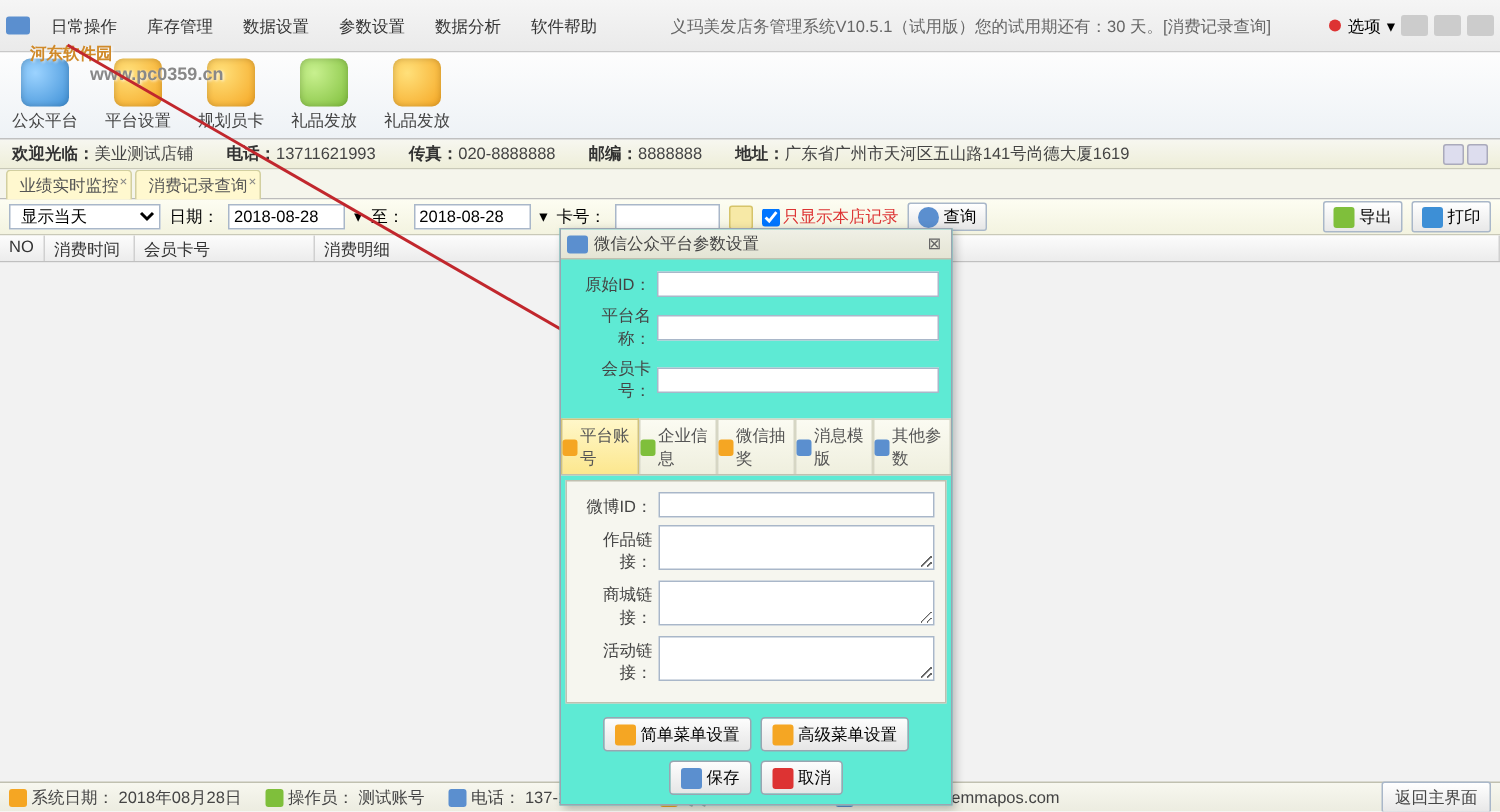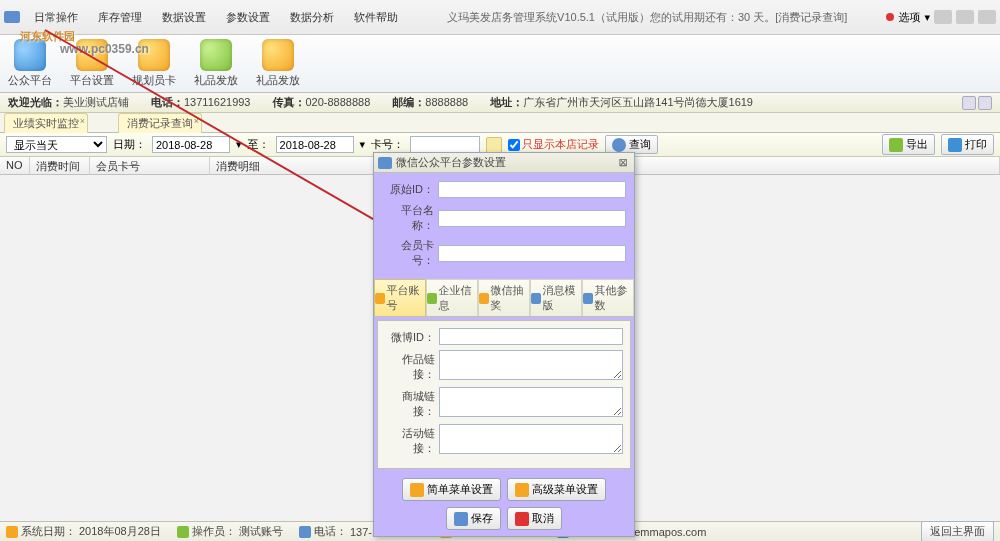--- a/index.html
+++ b/index.html
@@ -16,42 +16,42 @@
 .bigbtn .ic { width: 32px; height: 32px; border-radius: 6px; background: radial-gradient(circle at 30% 30%, #ffe07a, #f5a623); box-shadow: inset 0 0 4px rgba(0,0,0,.2); }
 .bigbtn .ic.blue { background: radial-gradient(circle at 30% 30%, #9cd3ff, #3d8fd6); }
 .bigbtn .ic.green { background: radial-gradient(circle at 30% 30%, #c8f08f, #7fbf3b); }
 .bigbtn .lbl { color: #444; font-size: 11px; }
 .watermark { position: absolute; left: 20px; top: 18px; font-size: 24px; color: #d08a2a; font-weight: bold; z-index: 20; pointer-events: none; text-shadow: 1px 1px 2px rgba(255,255,255,.8); }
 .watermark .sub { font-size: 12px; color: #888; display: block; margin-top: -4px; margin-left: 40px; }
 .infobar { height: 20px; background: linear-gradient(#f7f7f0,#eeeed9); border-bottom: 1px solid #c9c9b8; display: flex; align-items: center; padding: 0 8px; gap: 22px; color: #444; }
 .infobar .lbl b { font-weight: bold; color: #333; }
 .infobar .chev { margin-left: auto; display: flex; gap: 2px; }
 .infobar .chev span { width: 14px; height: 14px; background: #dde; border: 1px solid #aab; border-radius: 2px; }
-.tabs1 { height: 20px; background: #f5f5ec; display: flex; align-items: center; padding-left: 4px; border-bottom: 1px solid #bbb; gap: 28px; }
+.tabs1 { height: 20px; background: #f5f5ec; display: flex; align-items: center; padding-left: 4px; border-bottom: 1px solid #bbb; }
 .tab1 { padding: 2px 8px; background: #fff8cf; border: 1px solid #d2cfa0; border-bottom: none; border-radius: 3px 3px 0 0; margin-right: 2px; color: #555; font-size: 11px; position: relative; }
 .tab1 .x { position: absolute; right: 2px; top: 2px; font-size: 9px; color: #888; }
 .filterbar { height: 24px; background: linear-gradient(#fdfdf2,#f3f3e0); border-bottom: 1px solid #c9c9b8; display: flex; align-items: center; padding: 0 6px; gap: 6px; }
 .filterbar .sel, .filterbar .inp { height: 17px; border: 1px solid #a9b7c9; background: #fff; padding: 0 3px; font-size: 11px; }
 .filterbar .sel { width: 101px; }
 .filterbar .datein { width: 78px; }
 .filterbar .cardin { width: 70px; }
 .filterbar .icbtn { width: 16px; height: 16px; background: #f7e9a6; border: 1px solid #d6c46a; border-radius: 2px; }
 .filterbar .chk { display: flex; align-items: center; gap: 2px; }
 .filterbar .chk input { width: 12px; height: 12px; }
 .filterbar .chk span { color: #d33; font-size: 11px; }
 .filterbar .searchbtn { display: flex; align-items: center; gap: 3px; padding: 1px 6px; background: linear-gradient(#fff,#e6e6e6); border: 1px solid #a9b7c9; border-radius: 2px; cursor: pointer; }
 .filterbar .searchbtn .sic { width: 14px; height: 14px; background: #5b8fcf; border-radius: 50%; }
 .filterbar .spacer { flex: 1; }
 .filterbar .rbtn { display: flex; align-items: center; gap: 3px; padding: 2px 6px; background: linear-gradient(#fff,#e8e8e8); border: 1px solid #a9b7c9; border-radius: 2px; cursor: pointer; }
 .filterbar .rbtn .ric { width: 14px; height: 14px; background: #7fbf3b; border-radius: 2px; }
 .filterbar .rbtn .ric.blue { background: #3d8fd6; }
 .thead { height: 18px; background: linear-gradient(#fcfcfc,#ececec); border-bottom: 1px solid #c0c0c0; display: flex; }
 .thead .th { border-right: 1px solid #d0d0d0; padding: 2px 6px; color: #333; font-size: 11px; }
 .tbody { background: #f2f2f2; height: 360px; }
-.dialog { position: absolute; left: 373px; top: 152px; width: 262px; background: #c4b5fd; border: 1px solid #9aa5b1; box-shadow: 2px 2px 6px rgba(0,0,0,.25); z-index: 30; }
+.dialog { position: absolute; left: 373px; top: 152px; width: 262px; background: #5eead4; border: 1px solid #9aa5b1; box-shadow: 2px 2px 6px rgba(0,0,0,.25); z-index: 30; }
 .dialog .dtitle { height: 20px; background: linear-gradient(#f0f0e6,#e4e4d4); display: flex; align-items: center; padding: 0 4px; border-bottom: 1px solid #c0c0b0; }
 .dialog .dtitle .dic { width: 14px; height: 12px; background: #5b8fcf; border-radius: 2px; margin-right: 4px; }
 .dialog .dtitle .dt { flex: 1; color: #444; font-size: 11px; }
 .dialog .dtitle .dx { width: 14px; height: 14px; text-align: center; color: #666; cursor: pointer; }
 .dform { padding: 8px 8px 4px; }
 .drow { display: flex; align-items: center; margin-bottom: 5px; }
 .drow .dl { width: 52px; text-align: right; color: #444; font-size: 11px; margin-right: 4px; }
 .drow .di { flex: 1; height: 17px; border: 1px solid #a9b7c9; background: #fff; }
 .dtabs { display: flex; background: #f6f6ef; border-bottom: 1px solid #c0c0b0; margin: 2px 0 0; }
 .dtab { flex: 1; display: flex; align-items: center; justify-content: center; gap: 2px; padding: 3px 0; font-size: 10px; color: #555; border: 1px solid #d6d6c4; border-bottom: none; background: linear-gradient(#fbfbf2,#efefde); cursor: pointer; }

